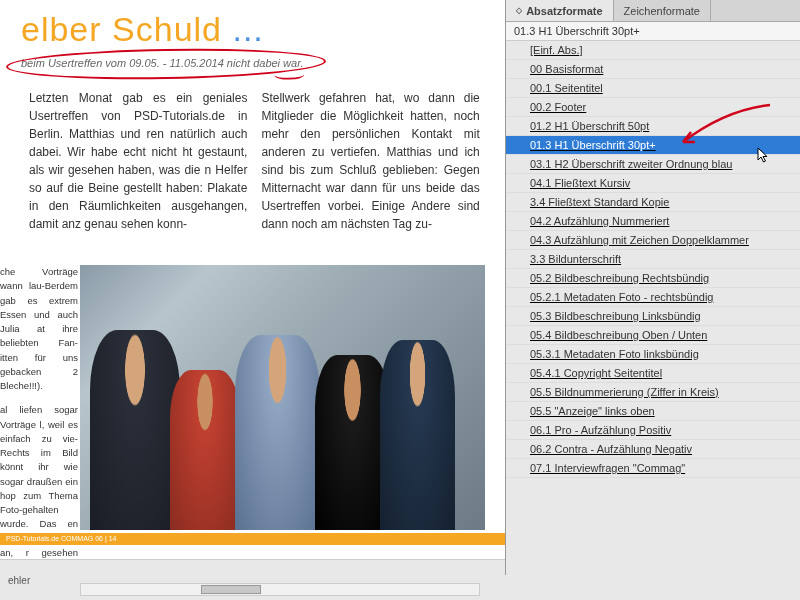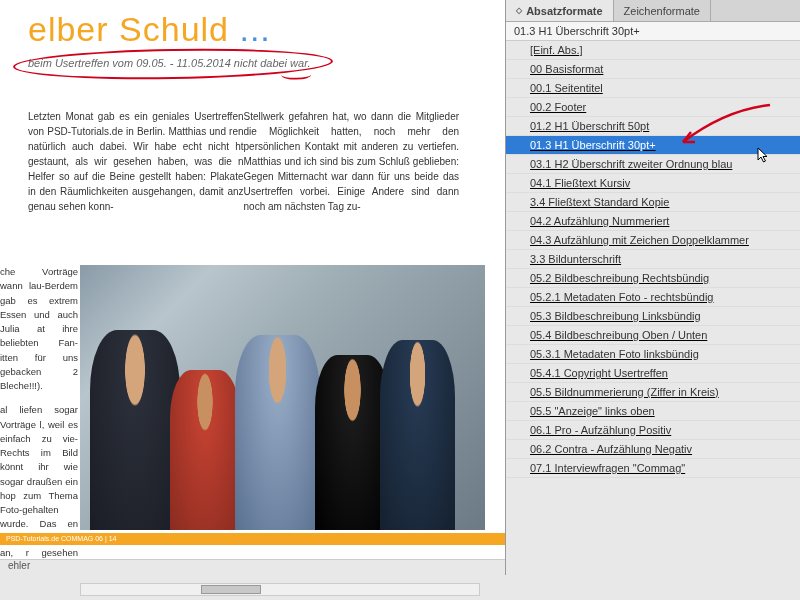--- a/index.html
+++ b/index.html
@@ -12,34 +12,34 @@
       position: relative;
       font-size: 11px;
     }
     .document-area {
       position: absolute;
       left: 0;
       top: 0;
       width: 505px;
       height: 575px;
       background: #fff;
-      padding: 10px 28px;
+      padding: 10px 21px;
       overflow: hidden;
     }
     .headline {
       font-size: 34px;
       font-weight: 300;
       color: #f5a623;
       letter-spacing: 1px;
       margin-bottom: 8px;
     }
     .dots { color: #4a90e2; }
     .subheadline-wrap {
       position: relative;
-      margin-bottom: 40px;
+      margin-bottom: 20px;
     }
     .subheadline {
       font-style: italic;
       color: #666;
       font-size: 11px;
     }
     .red-ellipse {
       position: absolute;
       left: -15px;
       top: -8px;
@@ -55,25 +55,26 @@
       position: absolute;
       right: 20px;
       bottom: -5px;
       width: 30px;
       height: 8px;
       border-bottom: 2px solid #d0021b;
       border-radius: 0 0 50% 50%;
     }
     .body-columns {
       display: flex;
-      gap: 0;
-      font-size: 10px;
+      gap: 14px;
+      font-size: 12px;
       line-height: 1.5;
       color: #333;
       text-align: justify;
+      margin-left: 8px;
     }
     .col1 { width: 48%; }
     .col2 { width: 48%; }
     .photo-block {
       position: absolute;
       left: 80px;
       top: 265px;
       width: 405px;
       height: 265px;
       background: linear-gradient(135deg, #8a9ba8 0%, #b8c5cc 20%, #9fadb5 40%, #6b7a85 100%);
@@ -135,21 +136,21 @@
     }
     .bottom-status {
       position: absolute;
       left: 0;
       bottom: 0;
       width: 800px;
       height: 41px;
       background: #e8e8e8;
       border-top: 1px solid #ccc;
       display: flex;
-      align-items: flex-start;
+      align-items: center;
       padding: 0 8px;
       font-size: 10px;
       color: #555;
     }
     .scrollbar-h {
       position: absolute;
       left: 80px;
       bottom: 4px;
       width: 400px;
       height: 13px;
@@ -320,21 +321,21 @@
       <div class="style-item">04.1 Fließtext Kursiv</div>
       <div class="style-item">3.4 Fließtext Standard Kopie</div>
       <div class="style-item">04.2 Aufzählung Nummeriert</div>
       <div class="style-item">04.3 Aufzählung mit Zeichen Doppelklammer</div>
       <div class="style-item">3.3 Bildunterschrift</div>
       <div class="style-item">05.2 Bildbeschreibung Rechtsbündig</div>
       <div class="style-item">05.2.1 Metadaten Foto - rechtsbündig</div>
       <div class="style-item">05.3 Bildbeschreibung Linksbündig</div>
       <div class="style-item">05.4 Bildbeschreibung Oben / Unten</div>
       <div class="style-item">05.3.1 Metadaten Foto linksbündig</div>
-      <div class="style-item">05.4.1 Copyright Usertreffen</div>
+      <div class="style-item">05.4.1 Copyright Seitentitel</div>
       <div class="style-item">05.5 Bildnummerierung (Ziffer in Kreis)</div>
       <div class="style-item">05.5 "Anzeige" links oben</div>
       <div class="style-item">06.1 Pro - Aufzählung Positiv</div>
       <div class="style-item">06.2 Contra - Aufzählung Negativ</div>
       <div class="style-item">07.1 Interviewfragen "Commag"</div>
     </div>
 </div>
 
 <div class="red-arrow">
   <svg viewBox="0 0 100 50">

